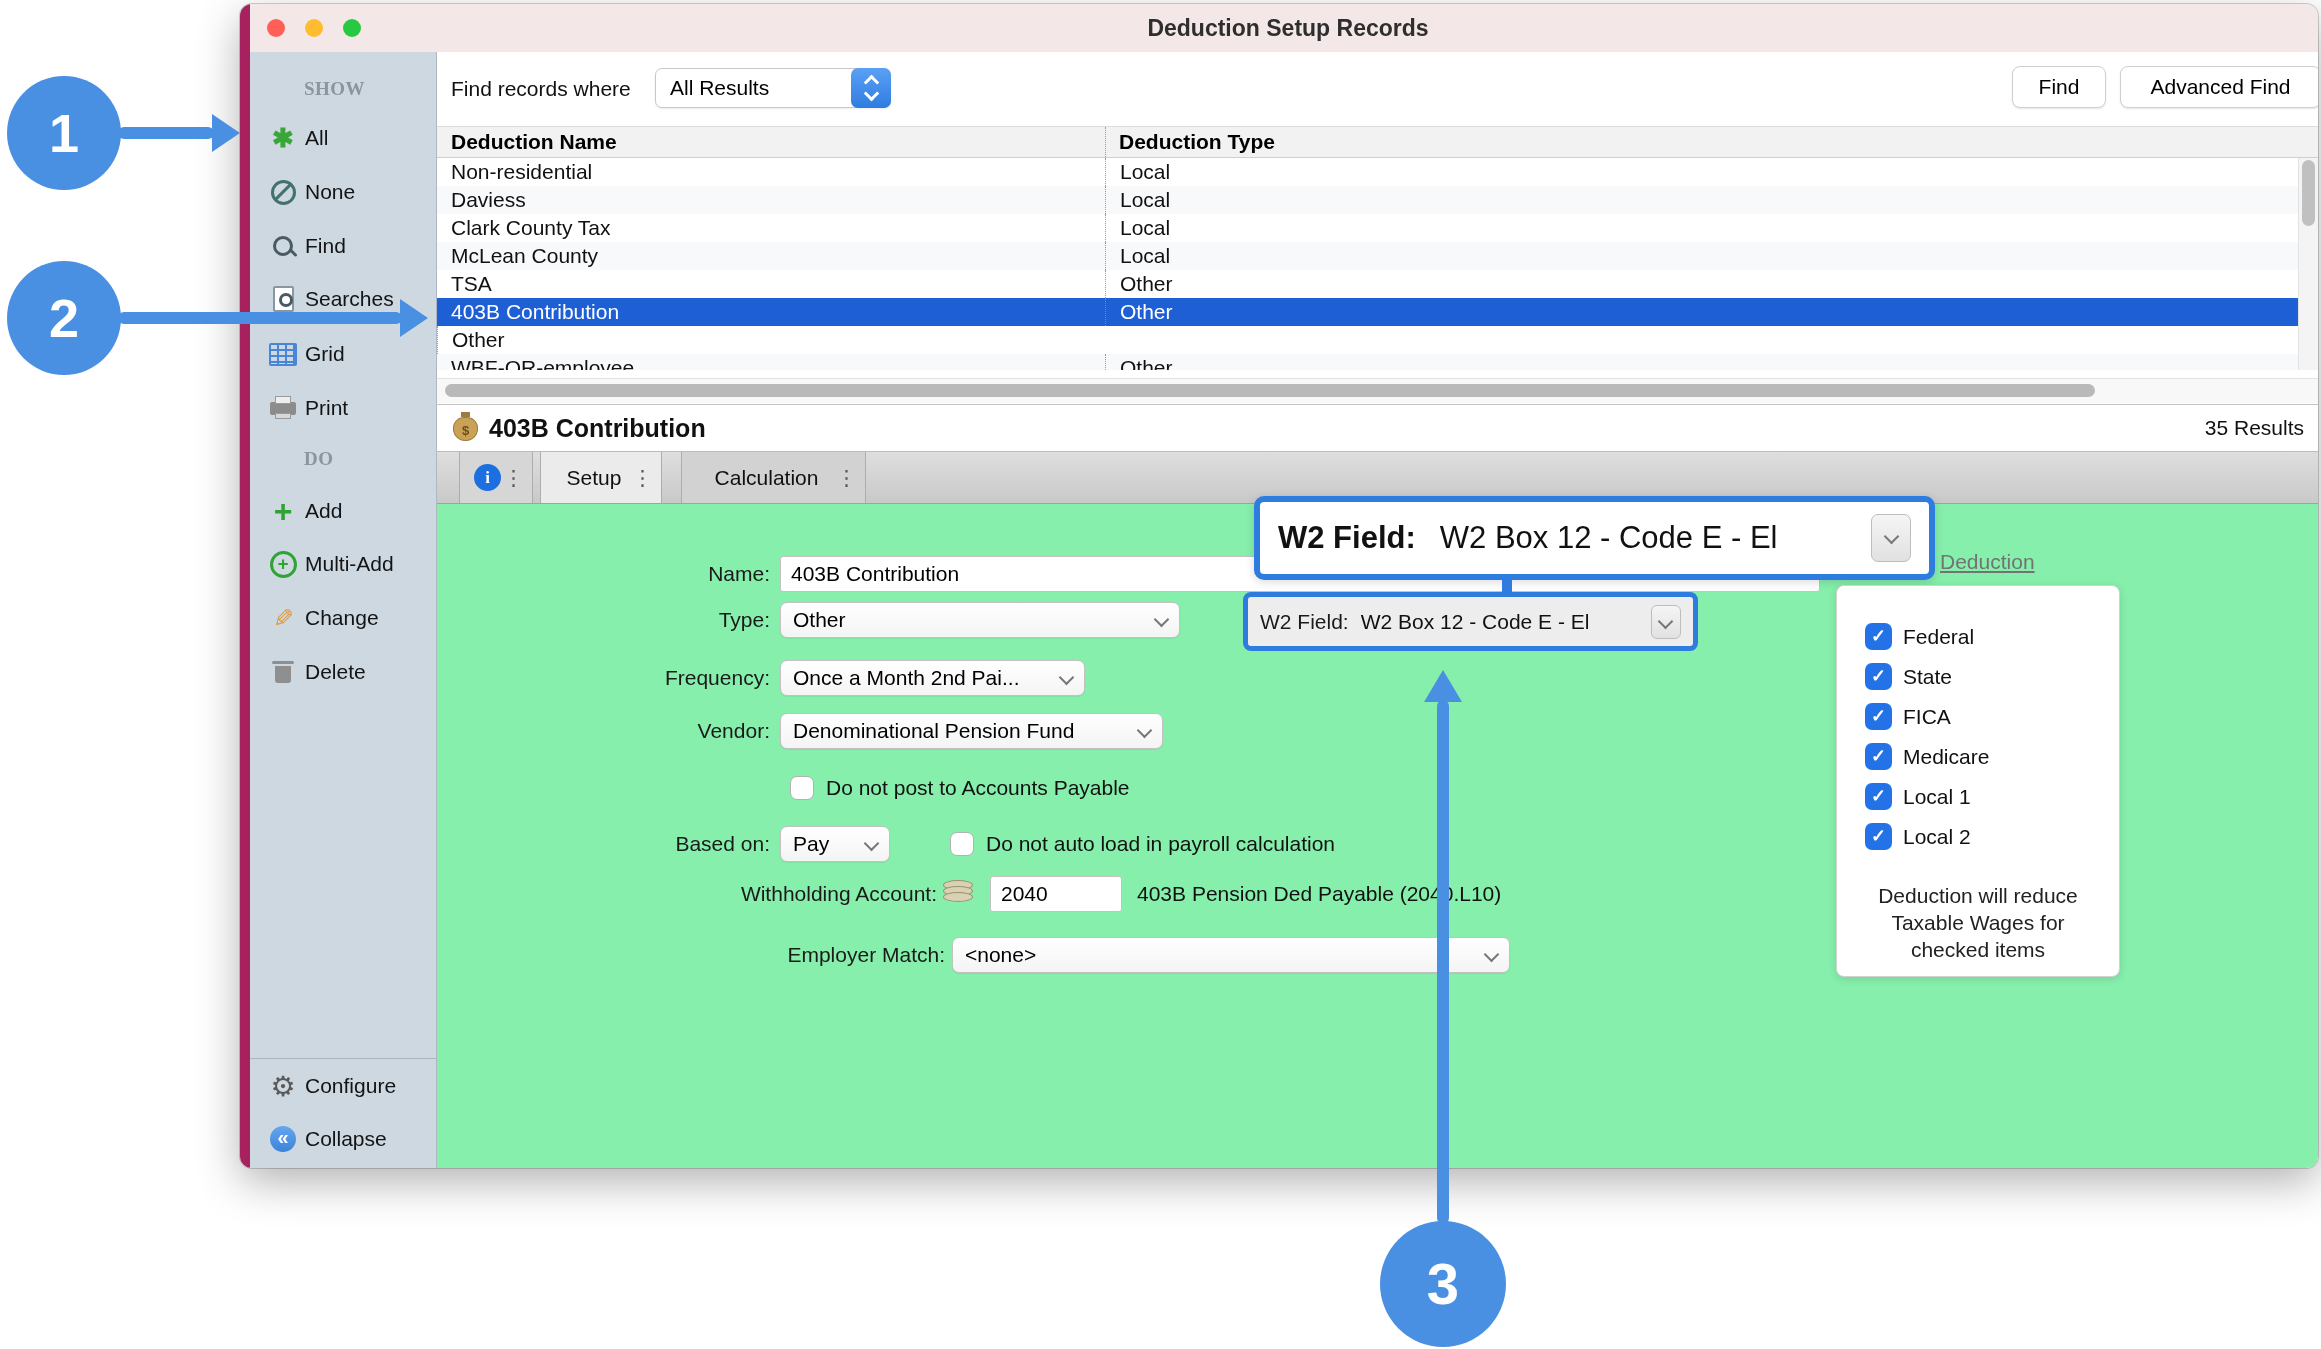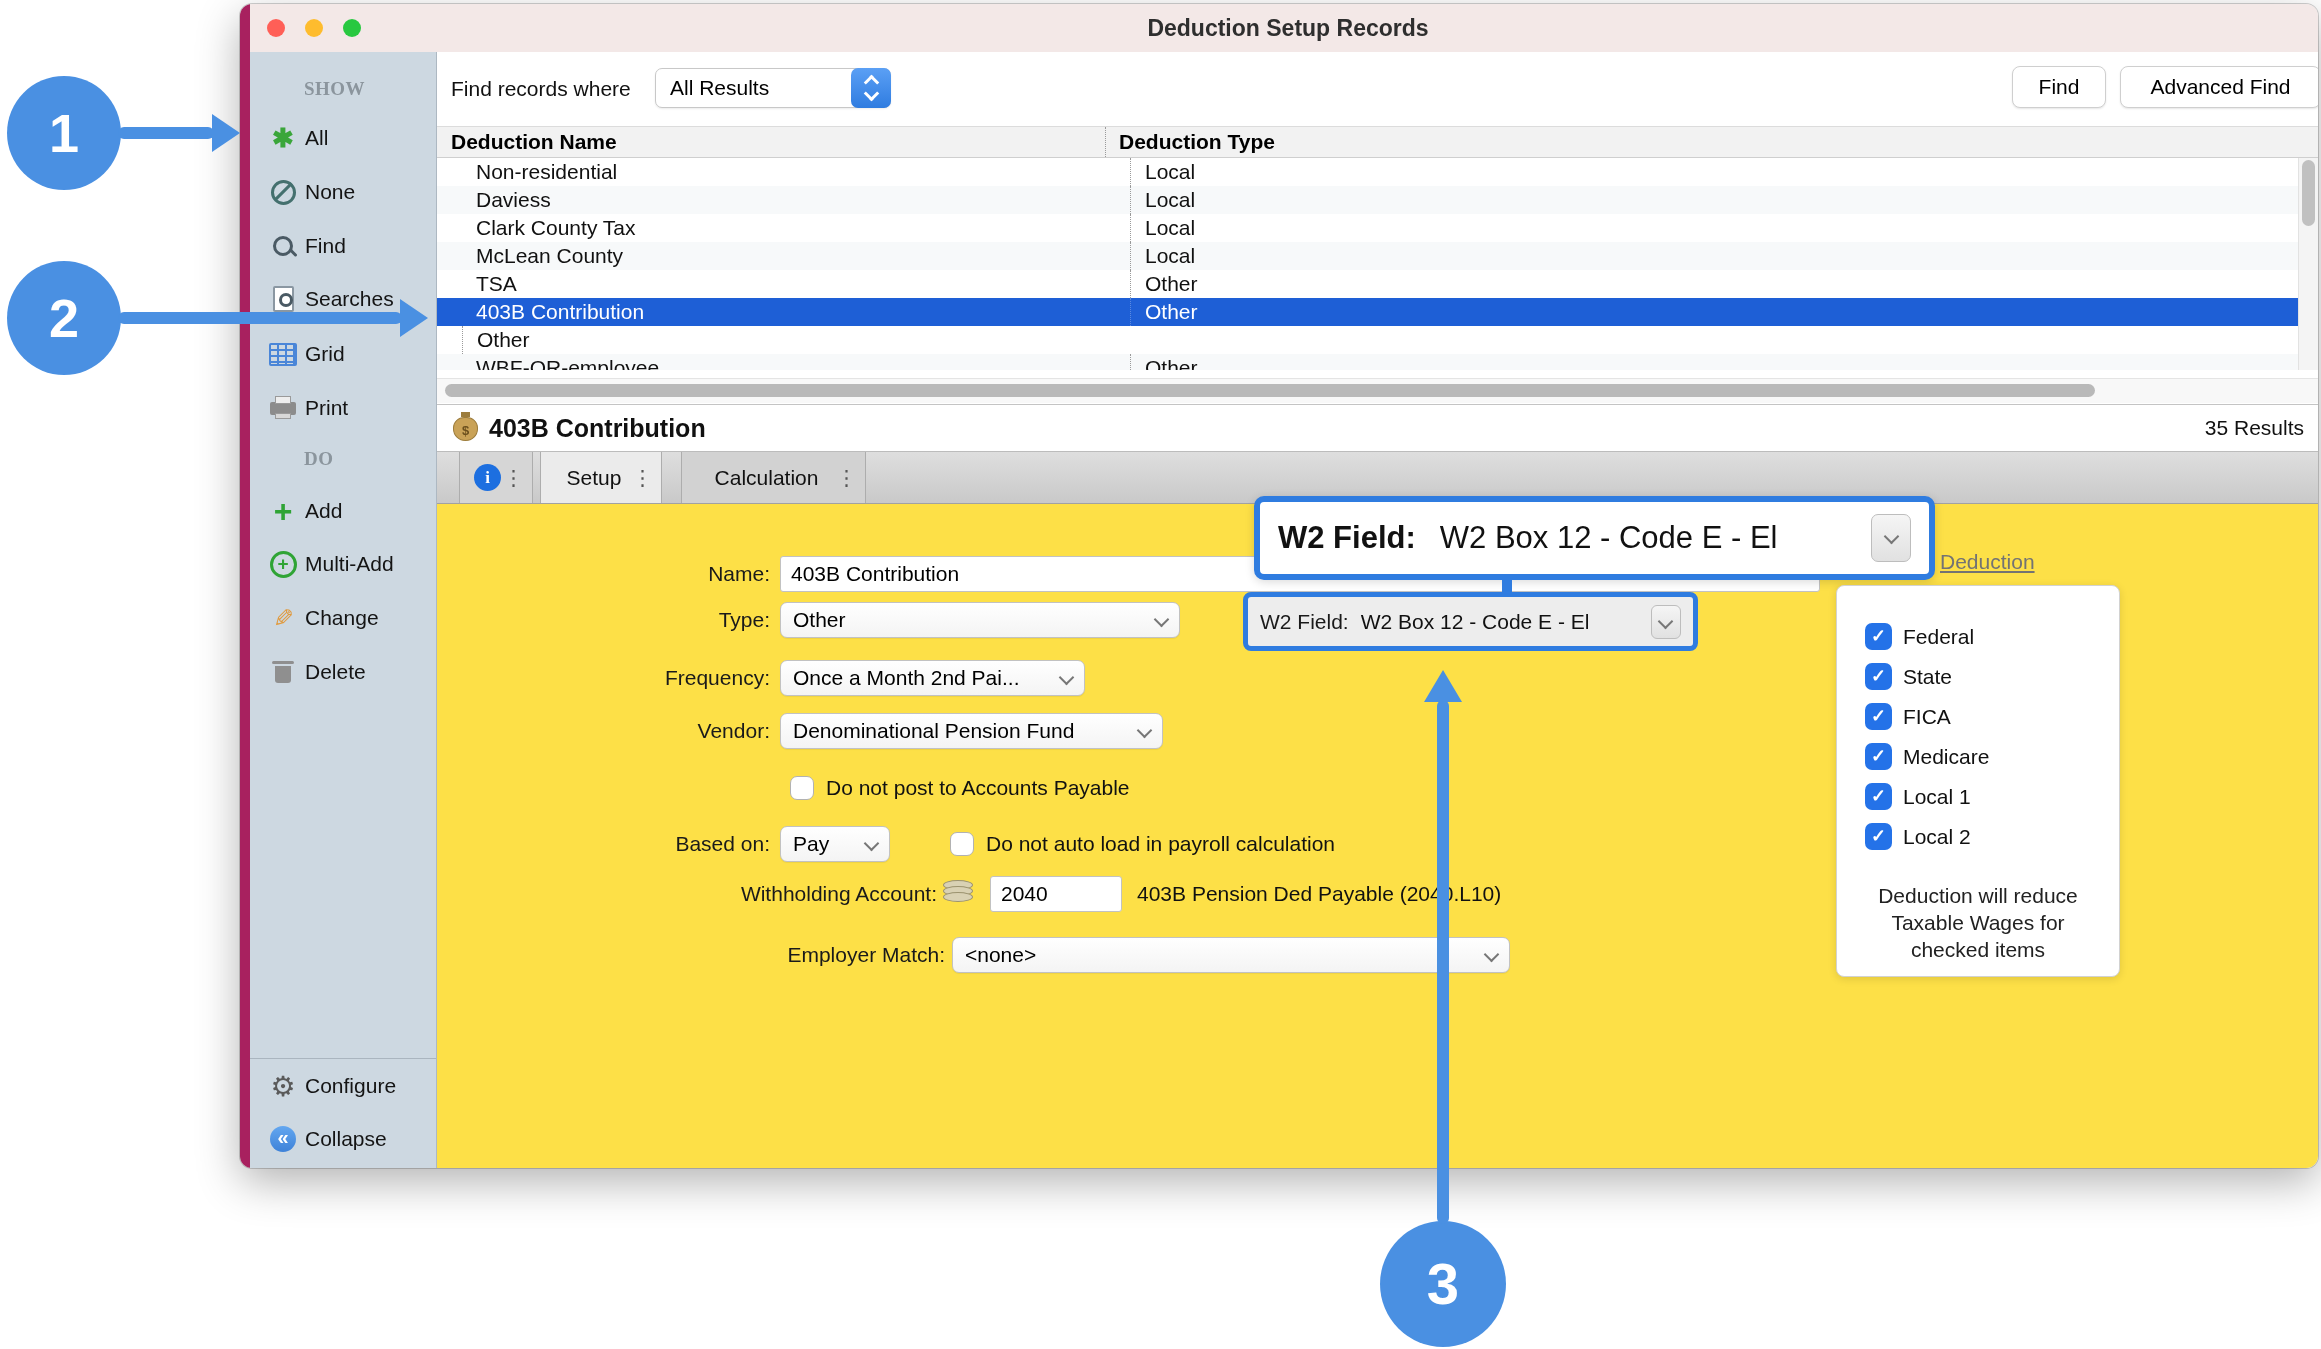--- a/index.html
+++ b/index.html
@@ -59,21 +59,21 @@
   .btn-find { left:1575px; width:94px; }
   .btn-adv  { left:1683px; width:201px; }
 
   
   .tablewrap { position:absolute; left:0; right:0; top:74px; height:278px; background:#ffffff; }
   .thead { position:absolute; top:0; left:0; right:0; height:32px; background:#f2f2f2; border-top:1px solid #dcdcdc; border-bottom:1px solid #cfcfcf; box-sizing:border-box; }
   .th1 { position:absolute; left:14px; line-height:30px; font-weight:bold; font-size:21px; }
   .th2 { position:absolute; left:682px; line-height:30px; font-weight:bold; font-size:21px; }
   .th-div { position:absolute; left:668px; top:0; bottom:0; border-left:1px dotted #9a9a9a; }
   .rows { position:absolute; top:32px; left:0; right:20px; height:212px; overflow:hidden; }
-  .trow { height:28px; display:flex; font-size:21px; color:#111;padding-left:25px; }
+  .trow { height:28px; display:flex; font-size:21px; color:#111; }
   .trow:nth-child(even) { background:#f7f9fa; }
   .tc-name { width:668px; padding-left:14px; line-height:28px; box-sizing:border-box; white-space:nowrap; }
   .tc-type { flex:1; line-height:28px; padding-left:14px; border-left:1px dotted #9a9a9a; white-space:nowrap; }
   .trow.sel { background:#1e5fd6; color:#ffffff; }
   .trow.sel .tc-type { border-left-color:#5b8ae0; }
   .vscroll { position:absolute; right:0; top:32px; width:20px; height:212px; background:#f4f4f4; border-left:1px solid #e2e2e2; box-sizing:border-box; }
   .vthumb { position:absolute; left:3px; right:3px; top:2px; height:66px; background:#c0c0c0; border-radius:7px; }
   .hscroll { position:absolute; left:0; right:0; top:252px; height:24px; background:#f8f8f8; border-top:1px solid #e4e4e4; }
   .hthumb { position:absolute; left:8px; top:5px; height:13px; width:1650px; background:#b9b9b9; border-radius:7px; }
 
@@ -88,21 +88,21 @@
   .tabbar { position:absolute; left:0; right:0; top:400px; height:52px; background:linear-gradient(#dedede,#c9c9c9); border-bottom:1px solid #a2a2a2; box-sizing:border-box; }
   .seg { position:absolute; top:0; height:51px; border-left:1px solid #adadad; border-right:1px solid #adadad; display:flex; align-items:center; box-sizing:border-box; }
   .seg-info  { left:22px; width:74px; background:#d6d6d6; }
   .seg-setup { left:103px; width:122px; background:#ebebeb; }
   .seg-calc  { left:244px; width:185px; background:#d2d2d2; }
   .seg .dots { position:absolute; right:8px; top:50%; transform:translateY(-50%); color:#555; font-size:21px; }
   .tab-lbl { width:100%; text-align:center; font-size:21px; padding-right:14px; color:#111; }
   .info-circle { margin-left:14px; width:27px; height:27px; border-radius:50%; background:#1d6fe0; color:#fff; font-weight:bold; font-size:17px; text-align:center; line-height:27px; font-family:"Liberation Serif", serif; }
 
   
-  .formarea { position:absolute; left:0; right:0; top:452px; bottom:0; background:#fde047;text-decoration:underline; }
+  .formarea { position:absolute; left:0; right:0; top:452px; bottom:0; background:#86efac;text-decoration:underline; }
   .f-label { position:absolute; font-size:21px; color:#1a1a1a; text-align:right; line-height:36px; white-space:nowrap; }
   .f-text  { position:absolute; font-size:21px; line-height:36px; color:#111; white-space:nowrap; }
   .textfield { position:absolute; background:#ffffff; border:1px solid #c2c2c2; box-sizing:border-box; font-size:21px; line-height:34px; padding-left:10px; border-radius:3px; white-space:nowrap; overflow:hidden; }
   .dd { position:absolute; height:36px; background:linear-gradient(#ffffff,#f4f4f4); border:1px solid #c2c2c2; border-radius:7px; box-sizing:border-box; font-size:21px; line-height:34px; padding-left:12px; box-shadow:0 1px 1px rgba(0,0,0,.06); white-space:nowrap; overflow:hidden; }
   .chev { position:absolute; right:12px; top:11px; width:9px; height:9px; border-right:2.5px solid #777; border-bottom:2.5px solid #777; transform:rotate(45deg); }
   .checkbox { position:absolute; width:24px; height:24px; background:#ffffff; border:1.5px solid #b2b2b2; border-radius:7px; box-sizing:border-box; }
   .coins { position:absolute; left:506px; top:376px; width:32px; height:26px; }
   .coins i { position:absolute; display:block; width:30px; height:10px; background:#d9d1b4; border:1px solid #9b926f; border-radius:50%; box-sizing:border-box; }
   .coins i:nth-child(1){top:0} .coins i:nth-child(2){top:6px} .coins i:nth-child(3){top:12px}
 

